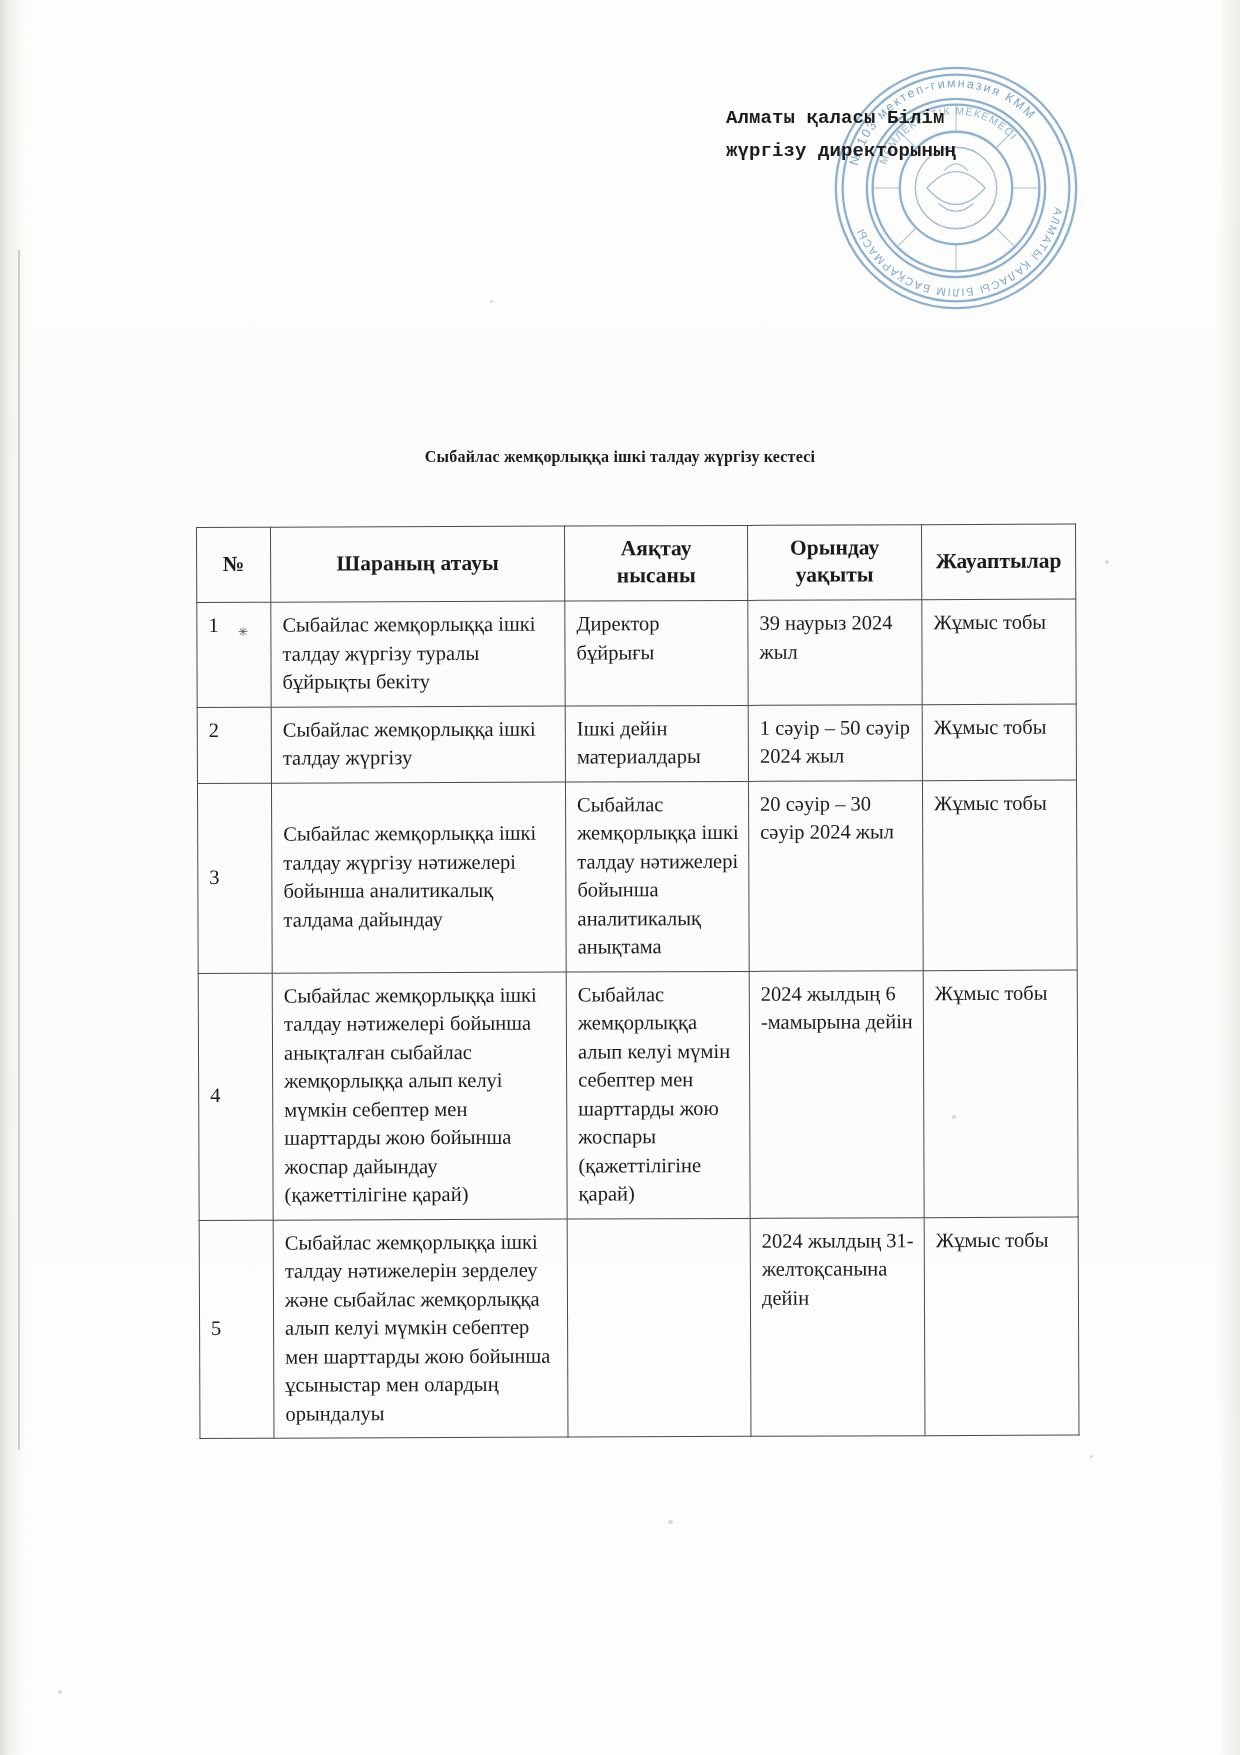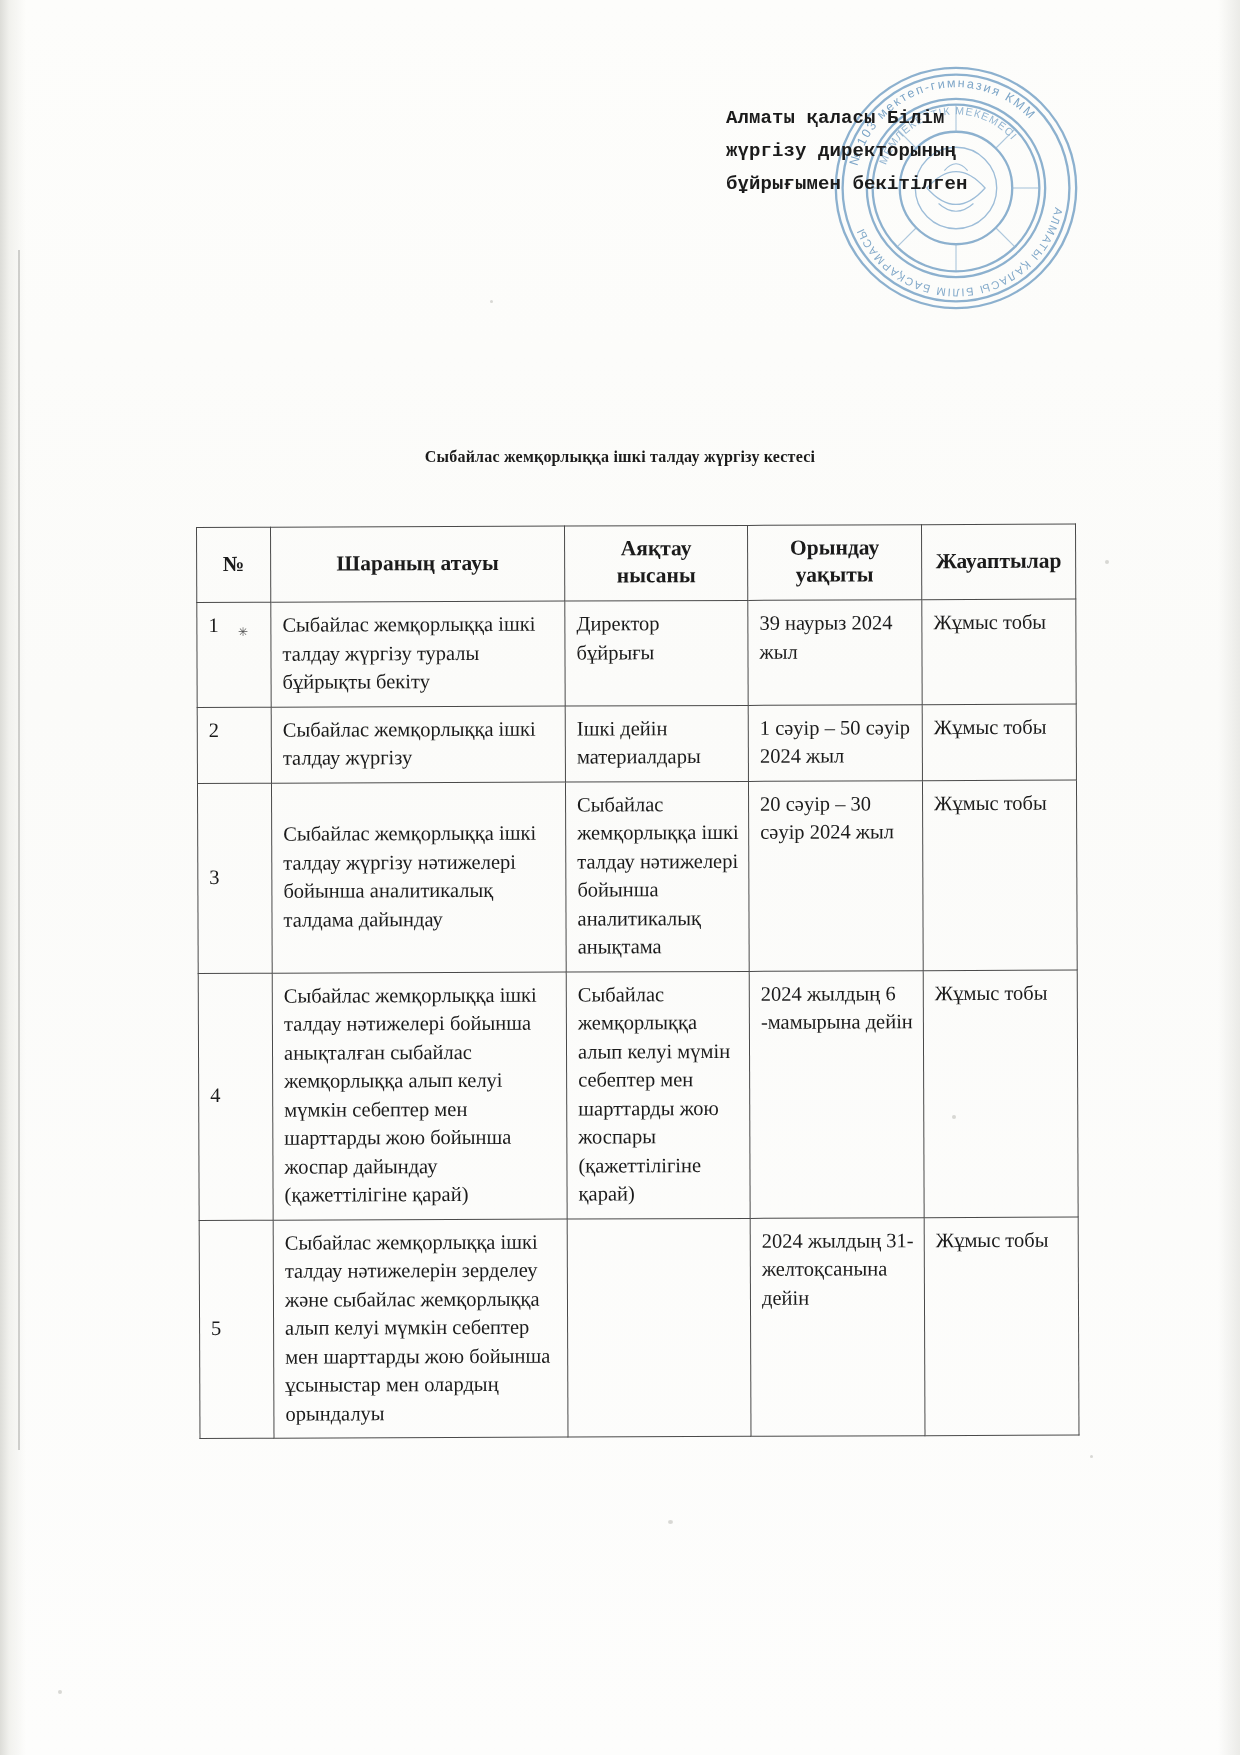--- a/index.html
+++ b/index.html
@@ -201,21 +201,20 @@
     <textPath href="#arcBottom" startOffset="6%">АЛМАТЫ ҚАЛАСЫ БІЛІМ БАСҚАРМАСЫ</textPath>
   </text>
   <text font-family="'Liberation Sans', sans-serif" font-size="11" fill="#7ba5c8" letter-spacing="1.2" opacity="0.85">
     <textPath href="#arcInnerTop" startOffset="10%">МЕМЛЕКЕТТІК МЕКЕМЕСІ</textPath>
   </text>
 </svg>
 
 <div class="approval">
   <div>Алматы қаласы Білім</div>
   <div>жүргізу директорының</div>
-  <div>бұйрығымен бекітілген</div>
 </div>
 
 <div class="doc-title">Сыбайлас жемқорлыққа ішкі талдау жүргізу кестесі</div>
 
 <div class="tbl-wrap skew">
   <table class="schedule">
     <colgroup>
       <col class="w-num">
         <col class="w-name">
         <col class="w-form">

